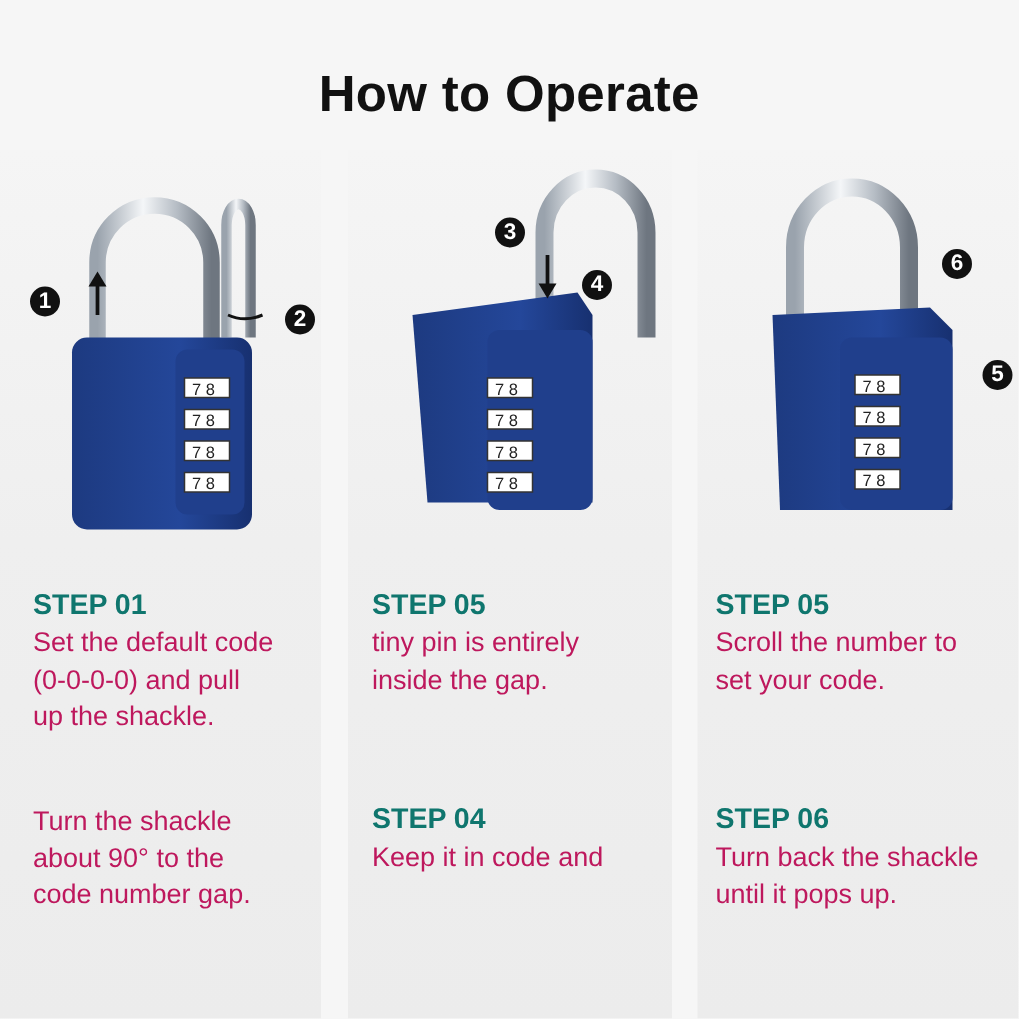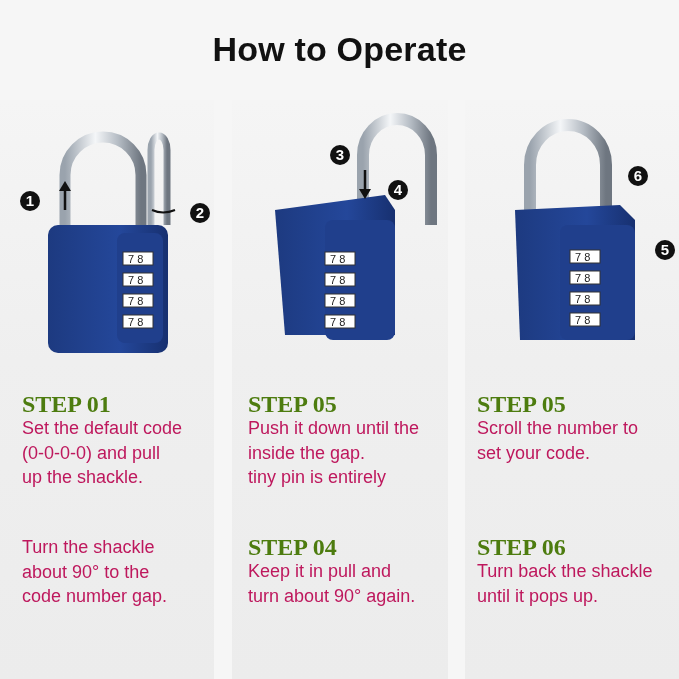--- a/index.html
+++ b/index.html
@@ -2,24 +2,24 @@
 <html><head>
 <meta charset="utf-8">
 <style>
   html, body { margin:0; padding:0; }
   body { width:679px; height:679px; background:#f6f6f6; position:relative; overflow:hidden;
          font-family:"Liberation Sans", sans-serif; }
   .panel { position:absolute; top:100px; bottom:0; background:linear-gradient(#f5f5f5 0%, #efefef 45%, #ececec 100%); }
   .p1 { left:0; width:214px; }
   .p2 { left:232px; width:216px; }
   .p3 { left:465px; width:214px; }
-  .title { position:absolute; top:30px; left:0; width:679px; text-align:center;
+  .title { position:absolute; top:44px; left:0; width:679px; text-align:center;
            font-size:34px; font-weight:bold; color:#111; letter-spacing:0.2px; }
   .step { position:absolute; width:210px; }
-  .step .h { font-size:24px; font-weight:bold; color:#4d7c0f; line-height:24px;font-family:Liberation Serif, serif; }
+  .step .h { font-size:19px; font-weight:bold; color:#0f766e; line-height:24px; }
   .step .t { font-size:18px; color:#be185d; line-height:24.5px; }
   .lock { position:absolute; }
   .badge { position:absolute; width:20px; height:20px; border-radius:50%; background:#111; color:#fff;
            font-weight:bold; font-size:15px; text-align:center; line-height:20px; }
 </style>
 </head>
 <body>
 
 <div class="panel p1"></div>
 <div class="panel p2"></div>
@@ -112,28 +112,26 @@
   <div class="t">(0-0-0-0) and pull</div>
   <div class="t">up the shackle.</div>
 </div>
 <div class="step" style="left:22px;top:535px">
   <div class="t">Turn the shackle</div>
   <div class="t">about 90° to the</div>
   <div class="t">code number gap.</div>
 </div>
 <div class="step" style="left:248px;top:392px">
   <div class="h">STEP 05</div>
-  <div class="t">Push it down until the</div>
+  <div class="t">tiny pin is entirely</div>
   <div class="t">inside the gap.</div>
-  <div class="t">tiny pin is entirely</div>
 </div>
 <div class="step" style="left:248px;top:535px">
   <div class="h">STEP 04</div>
-  <div class="t">Keep it in pull and</div>
-  <div class="t">turn about 90° again.</div>
+  <div class="t">Keep it in code and</div>
 </div>
 <div class="step" style="left:477px;top:392px">
   <div class="h">STEP 05</div>
   <div class="t">Scroll the number to</div>
   <div class="t">set your code.</div>
 </div>
 <div class="step" style="left:477px;top:535px">
   <div class="h">STEP 06</div>
   <div class="t">Turn back the shackle</div>
   <div class="t">until it pops up.</div>

